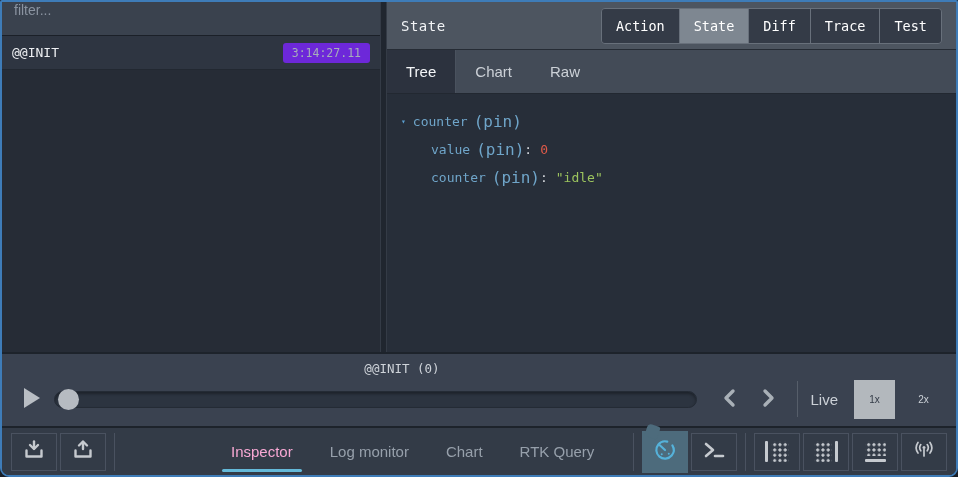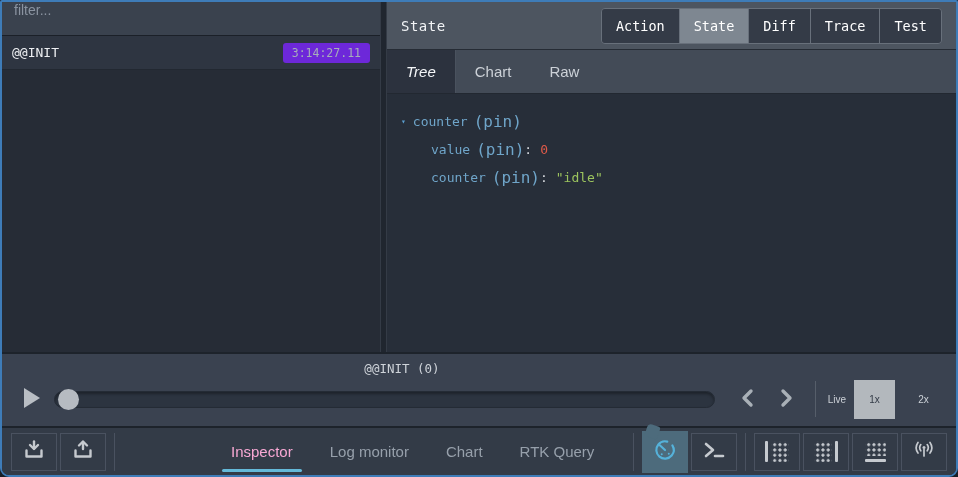--- a/index.html
+++ b/index.html
@@ -46,21 +46,21 @@
   .tab-btn {
     font: 13.5px "DejaVu Sans Mono", monospace; color: #ffffff; background: #343b47;
     padding: 0 14px; height: 34px; display: flex; align-items: center;
     border-right: 1px solid #68707b; cursor: pointer; white-space: nowrap;
   }
   .tab-btn:last-child { border-right: none; }
   .tab-btn.selected { background: #7e8791; }
 
   .subtab-bar { height: 44px; flex: none; background: #434b57; border-bottom: 1px solid #222831; display: flex; align-items: stretch; }
   .subtab { display: flex; align-items: center; padding: 0 19px; color: #ccd1d7; font-size: 15px; cursor: pointer; }
-  .subtab.selected { background: #2c323e; color: #f4f6f8; border-right: 1px solid #4a525e; font-style: italic; }
+  .subtab.selected { background: #2c323e; color: #f4f6f8; border-right: 1px solid #4a525e; }
 
   .tree { flex: 1; padding: 13px 14px; font: 13px "DejaVu Sans Mono", monospace; overflow: hidden; }
   .tree-row { height: 28px; display: flex; align-items: center; }
   .tree-row.child { padding-left: 30px; }
   .expander { color: #5a9fd0; font-size: 8px; margin-right: 7px; cursor: pointer; }
   .tkey { color: #6fa5c9; cursor: pointer; }
   .tmeta { color: #6fa5c9; font-size: 16px; margin-left: 6px; }
   .tcolon { color: #d4d8dc; margin-right: 8px; }
   .tval-number { color: #df5a49; }
   .tval-string { color: #9cc45e; }
@@ -70,21 +70,21 @@
   .pb-label {
     position: absolute; left: 400px; top: 7px; transform: translateX(-50%);
     font: 12.5px "DejaVu Sans Mono", monospace; color: #ced3d9; white-space: nowrap;
   }
   .pb-controls { position: absolute; left: 14px; right: 12px; top: 24px; height: 42px; display: flex; align-items: center; }
   .play-btn { width: 30px; height: 30px; background: none; border: none; display: flex; align-items: center; justify-content: center; cursor: pointer; flex: none; }
   .slider { flex: 1; height: 17px; margin: 0 18px 0 8px; background: #2c3440; border: 1px solid #242b35; border-radius: 9px; position: relative; box-shadow: inset 0 2px 3px rgba(0,0,0,0.35); cursor: pointer; }
   .slider-thumb { position: absolute; left: 3px; top: -3px; width: 21px; height: 21px; border-radius: 50%; background: #b6bbc1; cursor: grab; }
   .step-btn { width: 30px; height: 30px; background: none; border: none; display: flex; align-items: center; justify-content: center; cursor: pointer; flex: none; margin-right: 8px; }
   .pb-divider { width: 1px; height: 36px; background: #565e6a; margin: 0 12px 0 6px; flex: none; }
-  .live-label { color: #ccd1d7; font-size: 10px; margin-right: 8px; cursor: pointer; }
+  .live-label { color: #ccd1d7; font-size: 15px; margin-right: 16px; cursor: pointer; }
   .speed-btn { min-width: 41px; height: 39px; display: flex; align-items: center; justify-content: center; font-size: 10px; color: #ccd1d7; background: none; border: none; cursor: pointer; }
   .speed-btn.selected { background: #b3b8bd; color: #333b47; }
   .speed-btn + .speed-btn { margin-left: 8px; }
 
   
   .toolbar { height: 49px; flex: none; background: #333b47; border-top: 2px solid #1d232b; display: flex; align-items: center; padding: 0 9px; }
   .tool-btn {
     width: 46px; height: 38px; border: 1px solid #4a5260; background: transparent;
     display: flex; align-items: center; justify-content: center; cursor: pointer; flex: none;
   }

